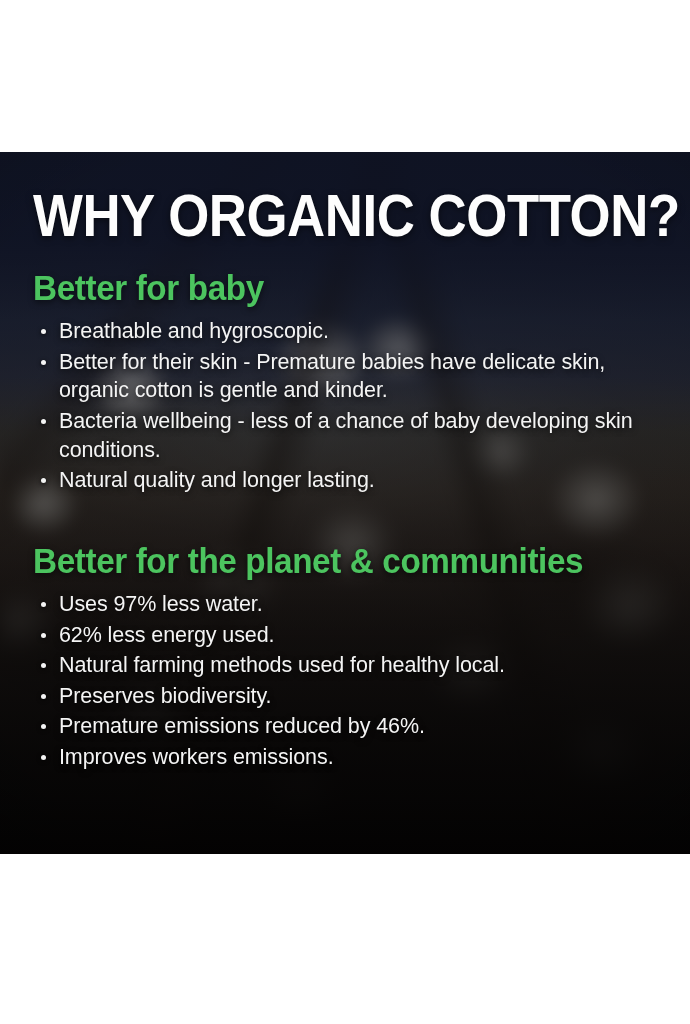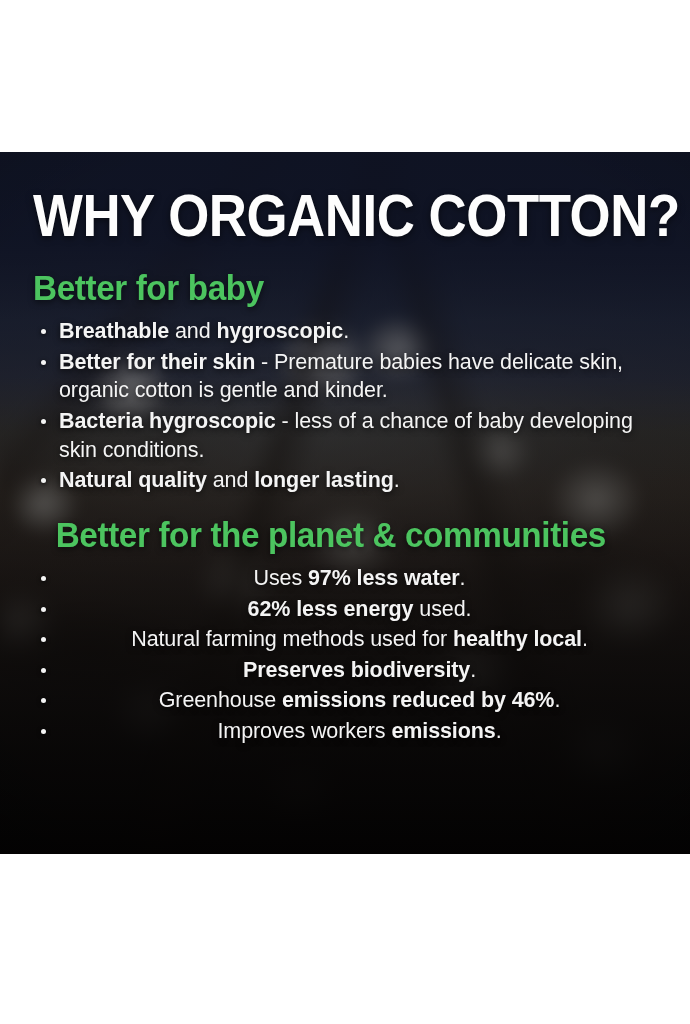--- a/index.html
+++ b/index.html
@@ -144,22 +144,21 @@
     transform: scaleX(0.88);
     transform-origin: left center;
     text-shadow: 0 2px 8px rgba(0,0,0,0.55);
     white-space: nowrap;
   }
 
   .section {
     margin-top: 8px;
   }
   .section-2 {
-    margin-top: 20px;
-    text-align: center;
+    margin-top: 46px;
   }
 
   .section-heading {
     margin: 0;
     font-size: 35px;
     line-height: 1.12;
     font-weight: 700;
     color: #4cc45f;
     letter-spacing: -0.4px;
     transform: scaleX(0.95);
@@ -191,21 +190,21 @@
     left: 8px;
     top: 12px;
     width: 5px;
     height: 5px;
     border-radius: 50%;
     background: #f4f4f4;
     box-shadow: 0 1px 4px rgba(0,0,0,0.8);
   }
   ul.bullets li b,
   ul.bullets li strong {
-    font-weight: 700;
+    font-weight: 400;
   }
   .list-2 { margin-top: 12px; }
   .list-2 li { margin-bottom: 5px; }
 </style>
 </head>
 <body>
 
 <div class="page">
 
   <div class="infographic">
@@ -220,32 +219,32 @@
 
     <div class="content">
 
       <h1 class="main-title">WHY ORGANIC COTTON?</h1>
 
       <div class="section section-1">
         <h2 class="section-heading heading-1">Better for baby</h2>
         <ul class="bullets list-1">
             <li><b>Breathable</b><span> and </span><b>hygroscopic</b><span>.</span></li>
             <li><b>Better for their skin</b><span> - Premature babies have delicate skin, organic cotton is gentle and kinder.</span></li>
-            <li><b>Bacteria hygroscopic</b><span> - less of a chance of baby developing skin conditions.</span></li>
+            <li><b>Bacteria wellbeing</b><span> - less of a chance of baby developing skin conditions.</span></li>
             <li><b>Natural quality</b><span> and </span><b>longer lasting</b><span>.</span></li>
           </ul>
       </div>
 
       <div class="section section-2">
         <h2 class="section-heading heading-2">Better for the planet &amp; communities</h2>
         <ul class="bullets list-2">
             <li><span>Uses </span><b>97% less water</b><span>.</span></li>
             <li><b>62% less energy</b><span> used.</span></li>
             <li><span>Natural farming methods used for </span><b>healthy local</b><span>.</span></li>
             <li><b>Preserves biodiversity</b><span>.</span></li>
-            <li><span>Greenhouse </span><b>emissions reduced by 46%</b><span>.</span></li>
+            <li><span>Premature </span><b>emissions reduced by 46%</b><span>.</span></li>
             <li><span>Improves workers </span><b>emissions</b><span>.</span></li>
           </ul>
       </div>
 
     </div>
   </div>
 </div>
 
 </body></html>

